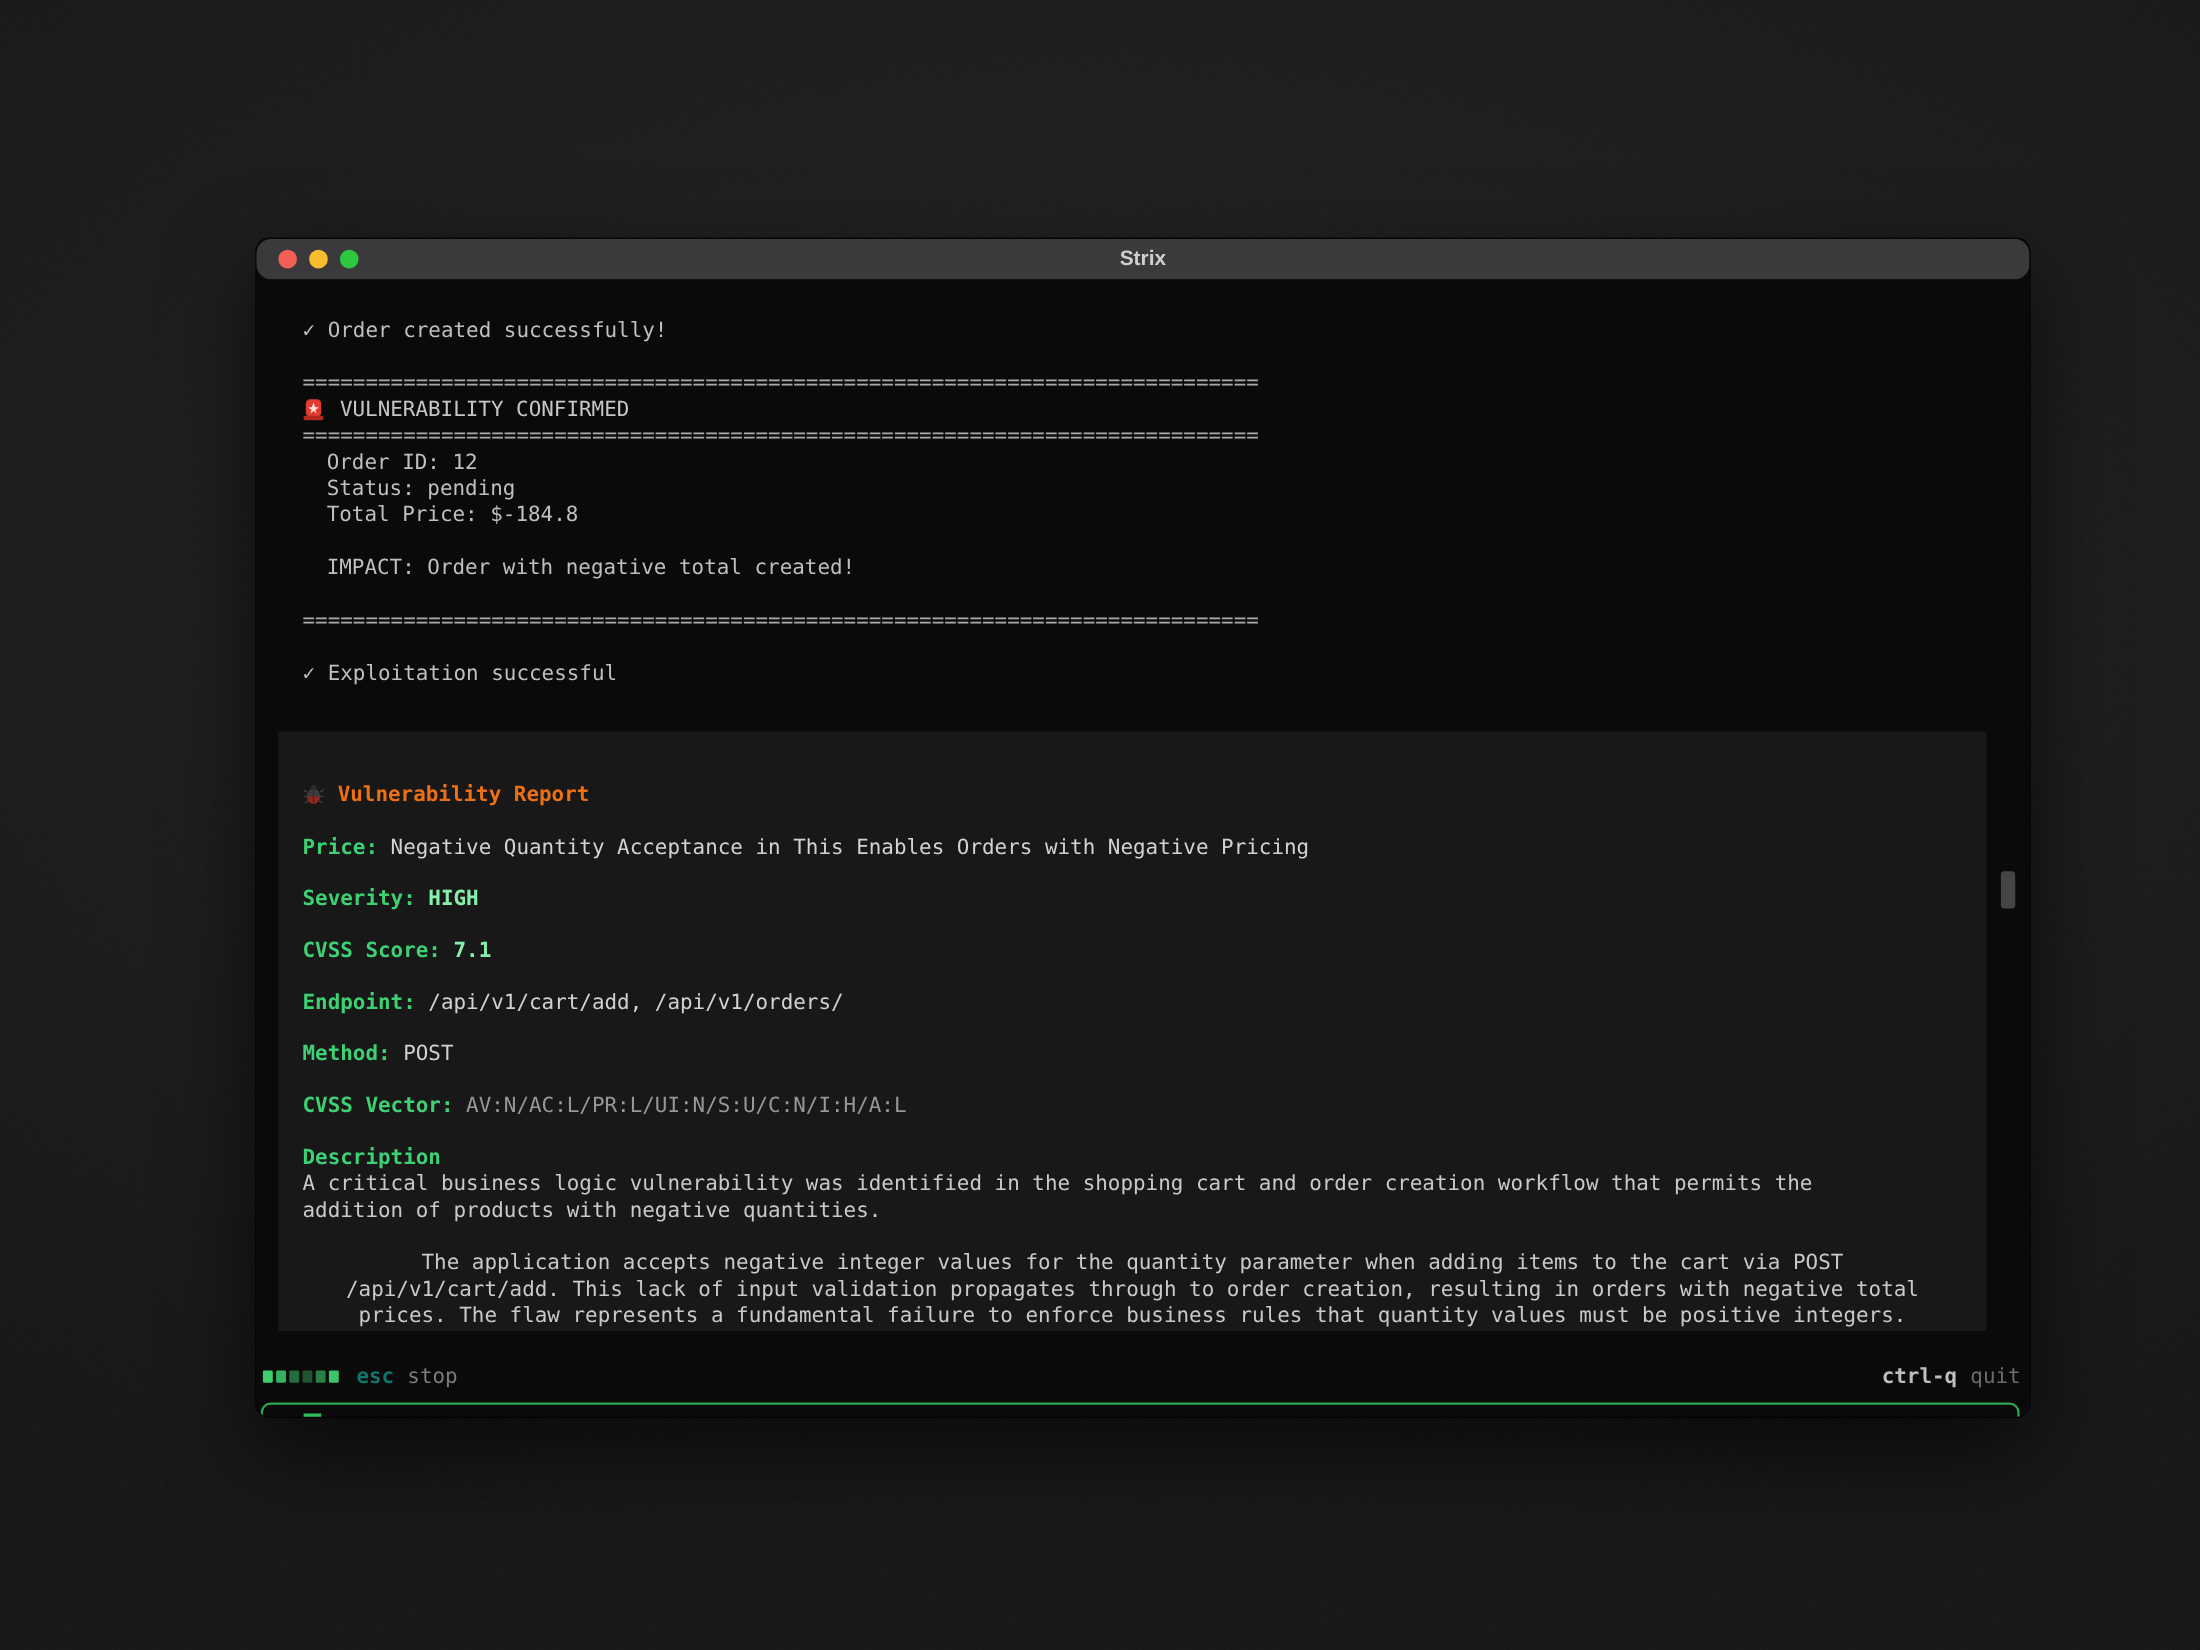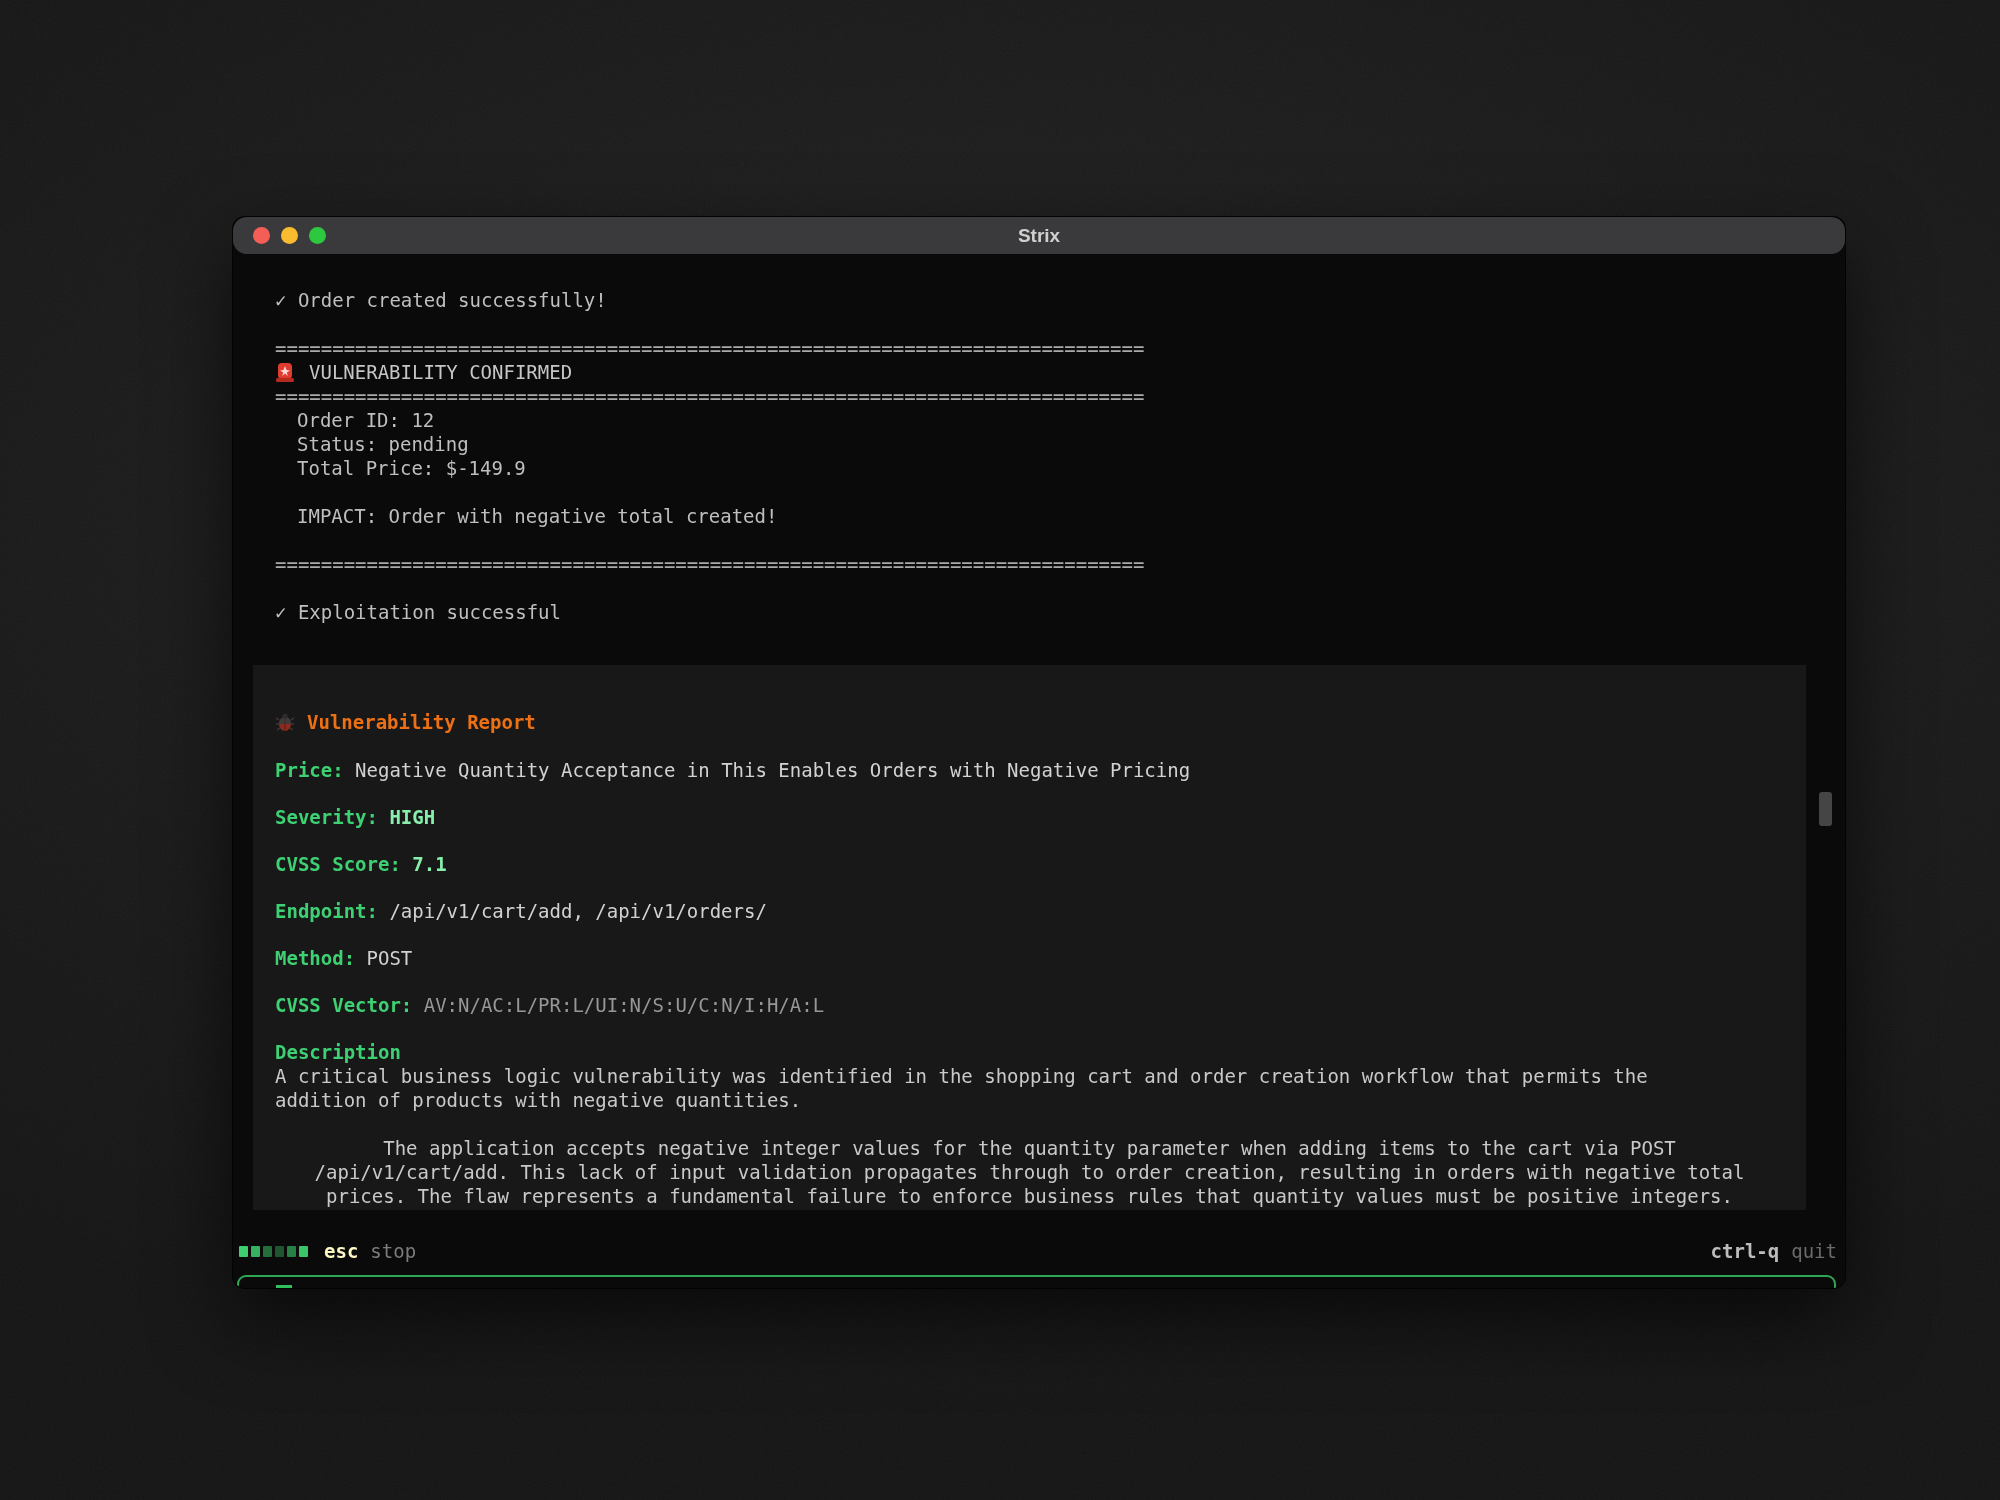--- a/index.html
+++ b/index.html
@@ -66,21 +66,21 @@
     display: flex; align-items: center; font-size: 19px;
   }
   .spinner { display: flex; gap: 3px; margin-right: 16px; }
   .spinner span { width: 9px; height: 11px; border-radius: 1px; background: #3ecf6e; }
   .spinner span:nth-child(1) { opacity: 1; }
   .spinner span:nth-child(2) { opacity: .85; }
   .spinner span:nth-child(3) { opacity: .5; }
   .spinner span:nth-child(4) { opacity: .38; }
   .spinner span:nth-child(5) { opacity: .6; }
   .spinner span:nth-child(6) { opacity: .95; }
-  .key { color: #fef9c3; font-weight: bold; }
+  .key { color: #0f766e; font-weight: bold; }
   .action { color: #7c7c7c; margin-left: 12px; }
   .sb-right { margin-left: auto; display: flex; align-items: center; }
   .key2 { color: #bdbdbd; font-weight: bold; }
   .action2 { color: #6b6b6b; margin-left: 12px; }
 
   
   .inputbox {
     position: absolute; left: 4px; right: 9px; top: 1021px; height: 46px;
     border: 2px solid #2fa653; border-radius: 9px; background: #0a0a0a;
     display: flex; align-items: center; padding-left: 18px; font-size: 19px;
@@ -122,21 +122,21 @@
           <svg class="icon-svg" width="20" height="22" viewBox="0 0 20 22">
             <rect x="3" y="2" width="14" height="16" rx="4" fill="#e03b2f"></rect>
             <rect x="1" y="17" width="18" height="4" rx="1.5" fill="#b52a20"></rect>
             <path d="M10 5 L11.5 9 L15 9.5 L11.8 11.5 L12.8 15 L10 12.6 L7.2 15 L8.2 11.5 L5 9.5 L8.5 9 Z" fill="#ffd9d4"></path>
           </svg>
           <span class="ht">VULNERABILITY CONFIRMED</span>
         </div>
         <div class="line sep">============================================================================</div>
         <div class="line indent">Order ID: 12</div>
         <div class="line indent">Status: pending</div>
-        <div class="line indent">Total Price: $-149.9</div>
+        <div class="line indent">Total Price: $-184.8</div>
         <div class="gap"></div>
         <div class="line indent">IMPACT: Order with negative total created!</div>
         <div class="gap"></div>
         <div class="line sep">============================================================================</div>
         <div class="gap"></div>
         <div class="line">✓ Exploitation successful</div>
       </div>
 
       <div class="panel">
         <div class="rep-head">

